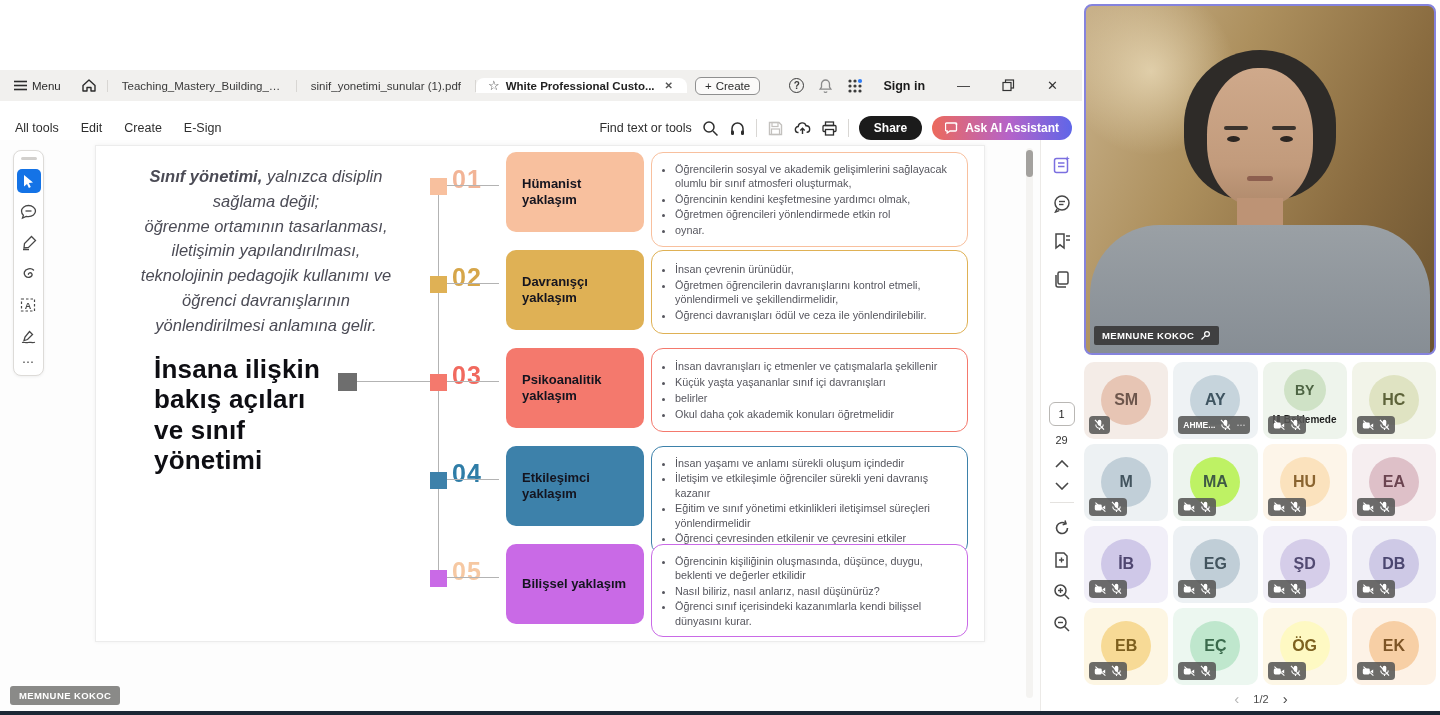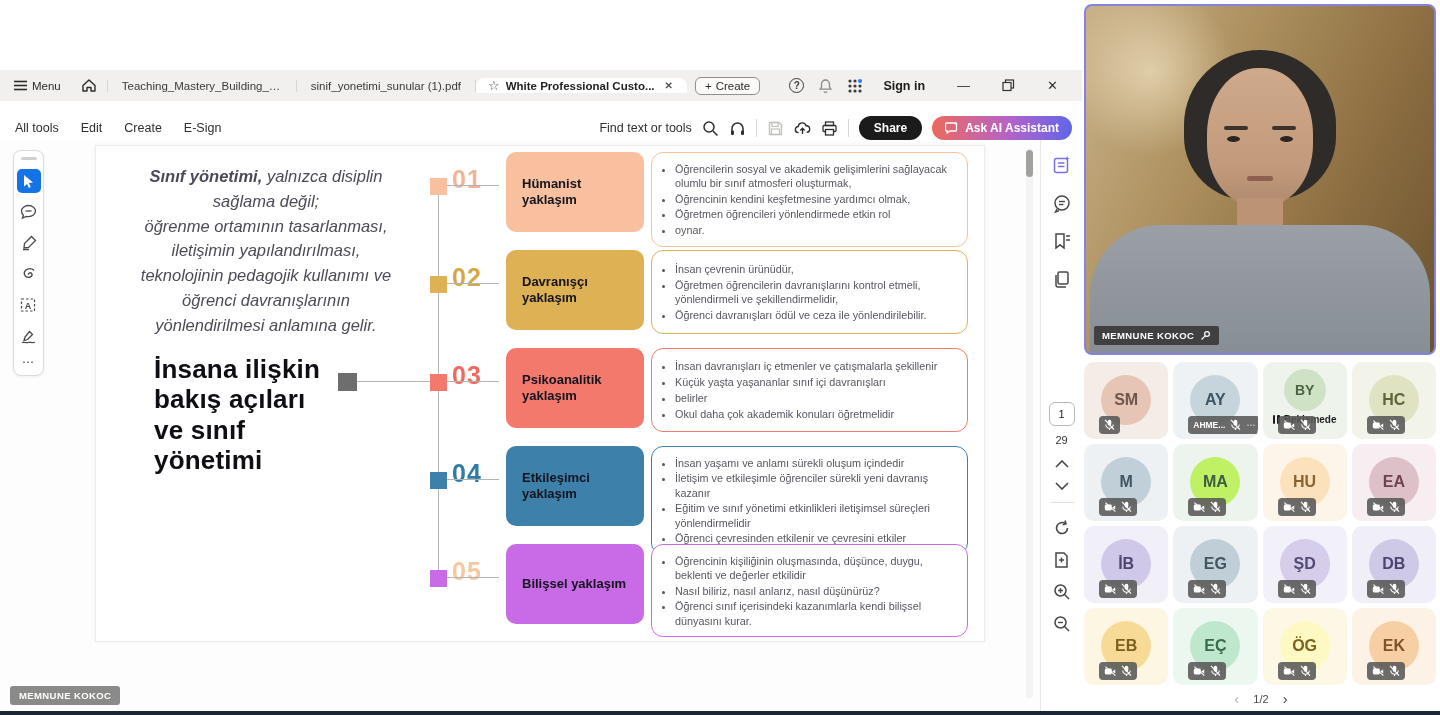--- a/index.html
+++ b/index.html
@@ -90,21 +90,21 @@
   .sweater { position:absolute; left:50%; bottom:-12px; transform:translateX(-50%); width:340px; height:140px; background:linear-gradient(180deg,#9aa0a5 0%,#858c93 100%); border-radius:70px 70px 0 0; }
   .nametag { position:absolute; left:8px; bottom:8px; background:rgba(58,58,58,.93); color:#fff; font-size:9.5px; font-weight:bold; letter-spacing:.4px; padding:4px 8px; border-radius:2px; display:flex; align-items:center; gap:6px; }
 
   .pgrid { position:absolute; left:2px; top:362px; width:352px; height:323px; display:grid; grid-template-columns:repeat(4,1fr); grid-template-rows:repeat(4,1fr); gap:5px; }
   .ptile { position:relative; border-radius:10px; cursor:pointer; overflow:hidden; }
   .pavatar { position:absolute; left:50%; top:13px; transform:translateX(-50%); width:50px; height:50px; border-radius:50%; display:flex; align-items:center; justify-content:center; font-size:16px; font-weight:bold; }
   .ptile.waiting .pavatar { width:42px; height:42px; top:7px; font-size:14px; }
   .pstatus { position:absolute; left:0; right:0; top:52px; display:flex; align-items:center; justify-content:center; gap:4px; font-size:10px; font-weight:bold; color:#1d1d1d; }
   .pause-bars { display:inline-flex; gap:2px; }
   .pause-bars i { width:2.5px; height:9px; background:#1d1d1d; border-radius:1px; }
-  .pbadge { position:absolute; left:15px; bottom:5px; background:rgba(88,88,86,.88); border-radius:4px; padding:3px 5px; display:flex; align-items:center; gap:5px; }
+  .pbadge { position:absolute; left:5px; bottom:5px; background:rgba(88,88,86,.88); border-radius:4px; padding:3px 5px; display:flex; align-items:center; gap:5px; }
   .pbadge .bname { color:#fff; font-size:8.5px; font-weight:bold; }
   .pbadge .bmore { color:#fff; font-size:9px; line-height:6px; }
   .mpagination { position:absolute; left:0; right:0; bottom:4px; display:flex; align-items:center; justify-content:center; gap:14px; }
   .mpage-prev { color:#b5b5b5; font-size:15px; cursor:default; }
   .mpage-next { color:#4a4a4a; font-size:15px; cursor:pointer; }
   .mpage-label { color:#4a4a4a; font-size:11px; }
 
   svg { display:block; }
 </style>
 </head>

